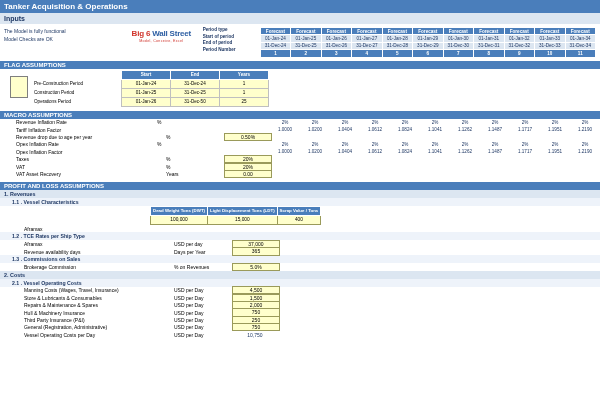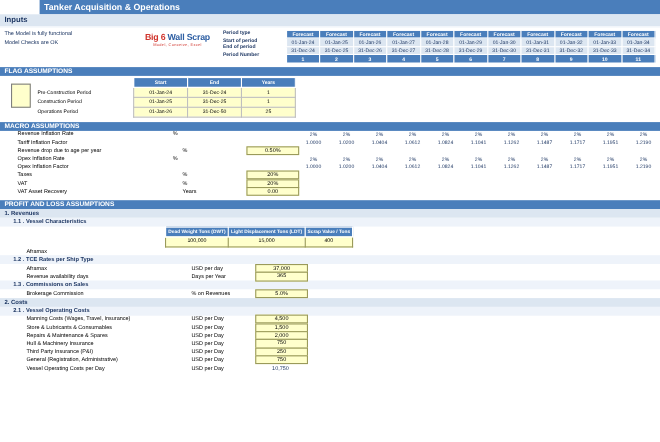--- a/index.html
+++ b/index.html
@@ -1,20 +1,20 @@
 <!DOCTYPE html>
 <html><head>
 <meta charset="utf-8">
 <style>
   html,body{margin:0;padding:0;background:#ffffff;}
   body{width:600px;height:402px;font-family:"Liberation Sans",sans-serif;font-size:5px;color:#000;overflow:hidden;}
   .sheet{position:relative;width:600px;height:402px;}
 
   
-  .titlebar{background:#4a7ebb;color:#fff;font-size:8px;font-weight:bold;padding:2px 4px;margin-left:36px;}
+  .titlebar{background:#4a7ebb;color:#fff;font-size:8px;font-weight:bold;padding:2px 4px;}
   .subbar{background:#dce6f1;color:#1f3864;font-size:7px;font-weight:bold;padding:2px 4px;border-bottom:1px solid #fff;}
 
   .toprow{display:flex;align-items:flex-start;padding:2px 4px 0 4px;}
   .leftnotes{width:118px;font-size:5px;line-height:8px;color:#1f3864;}
   .leftnotes div{white-space:nowrap;}
 
   .logo{width:84px;text-align:center;padding-top:2px;}
   .logo .l1{font-size:8px;font-weight:bold;color:#d0342c;letter-spacing:-.2px;}
   .logo .l1 .b{color:#2e5fa3;}
   .logo .l2{font-size:3.6px;color:#d0342c;letter-spacing:.3px;margin-top:1px;}
@@ -71,21 +71,21 @@
   <div class="titlebar">Tanker Acquisition &amp; Operations</div>
   <div class="subbar">Inputs</div>
 
   <div class="toprow">
     <div class="leftnotes">
       <div>The Model is fully functional</div>
       <div>Model Checks are OK</div>
     </div>
 
     <div class="logo">
-      <div class="l1"><span>Big 6</span> <span class="b">Wall Scrap</span></div>
+      <div class="l1"><span>Big 6</span> <span class="b">Wall Street</span></div>
       <div class="l2">Model, Conceive, Excel</div>
     </div>
 
     <div class="periodlabels">
       <div>Period type</div>
       <div>Start of period</div>
       <div>End of period</div>
       <div>Period Number</div>
     </div>
 

